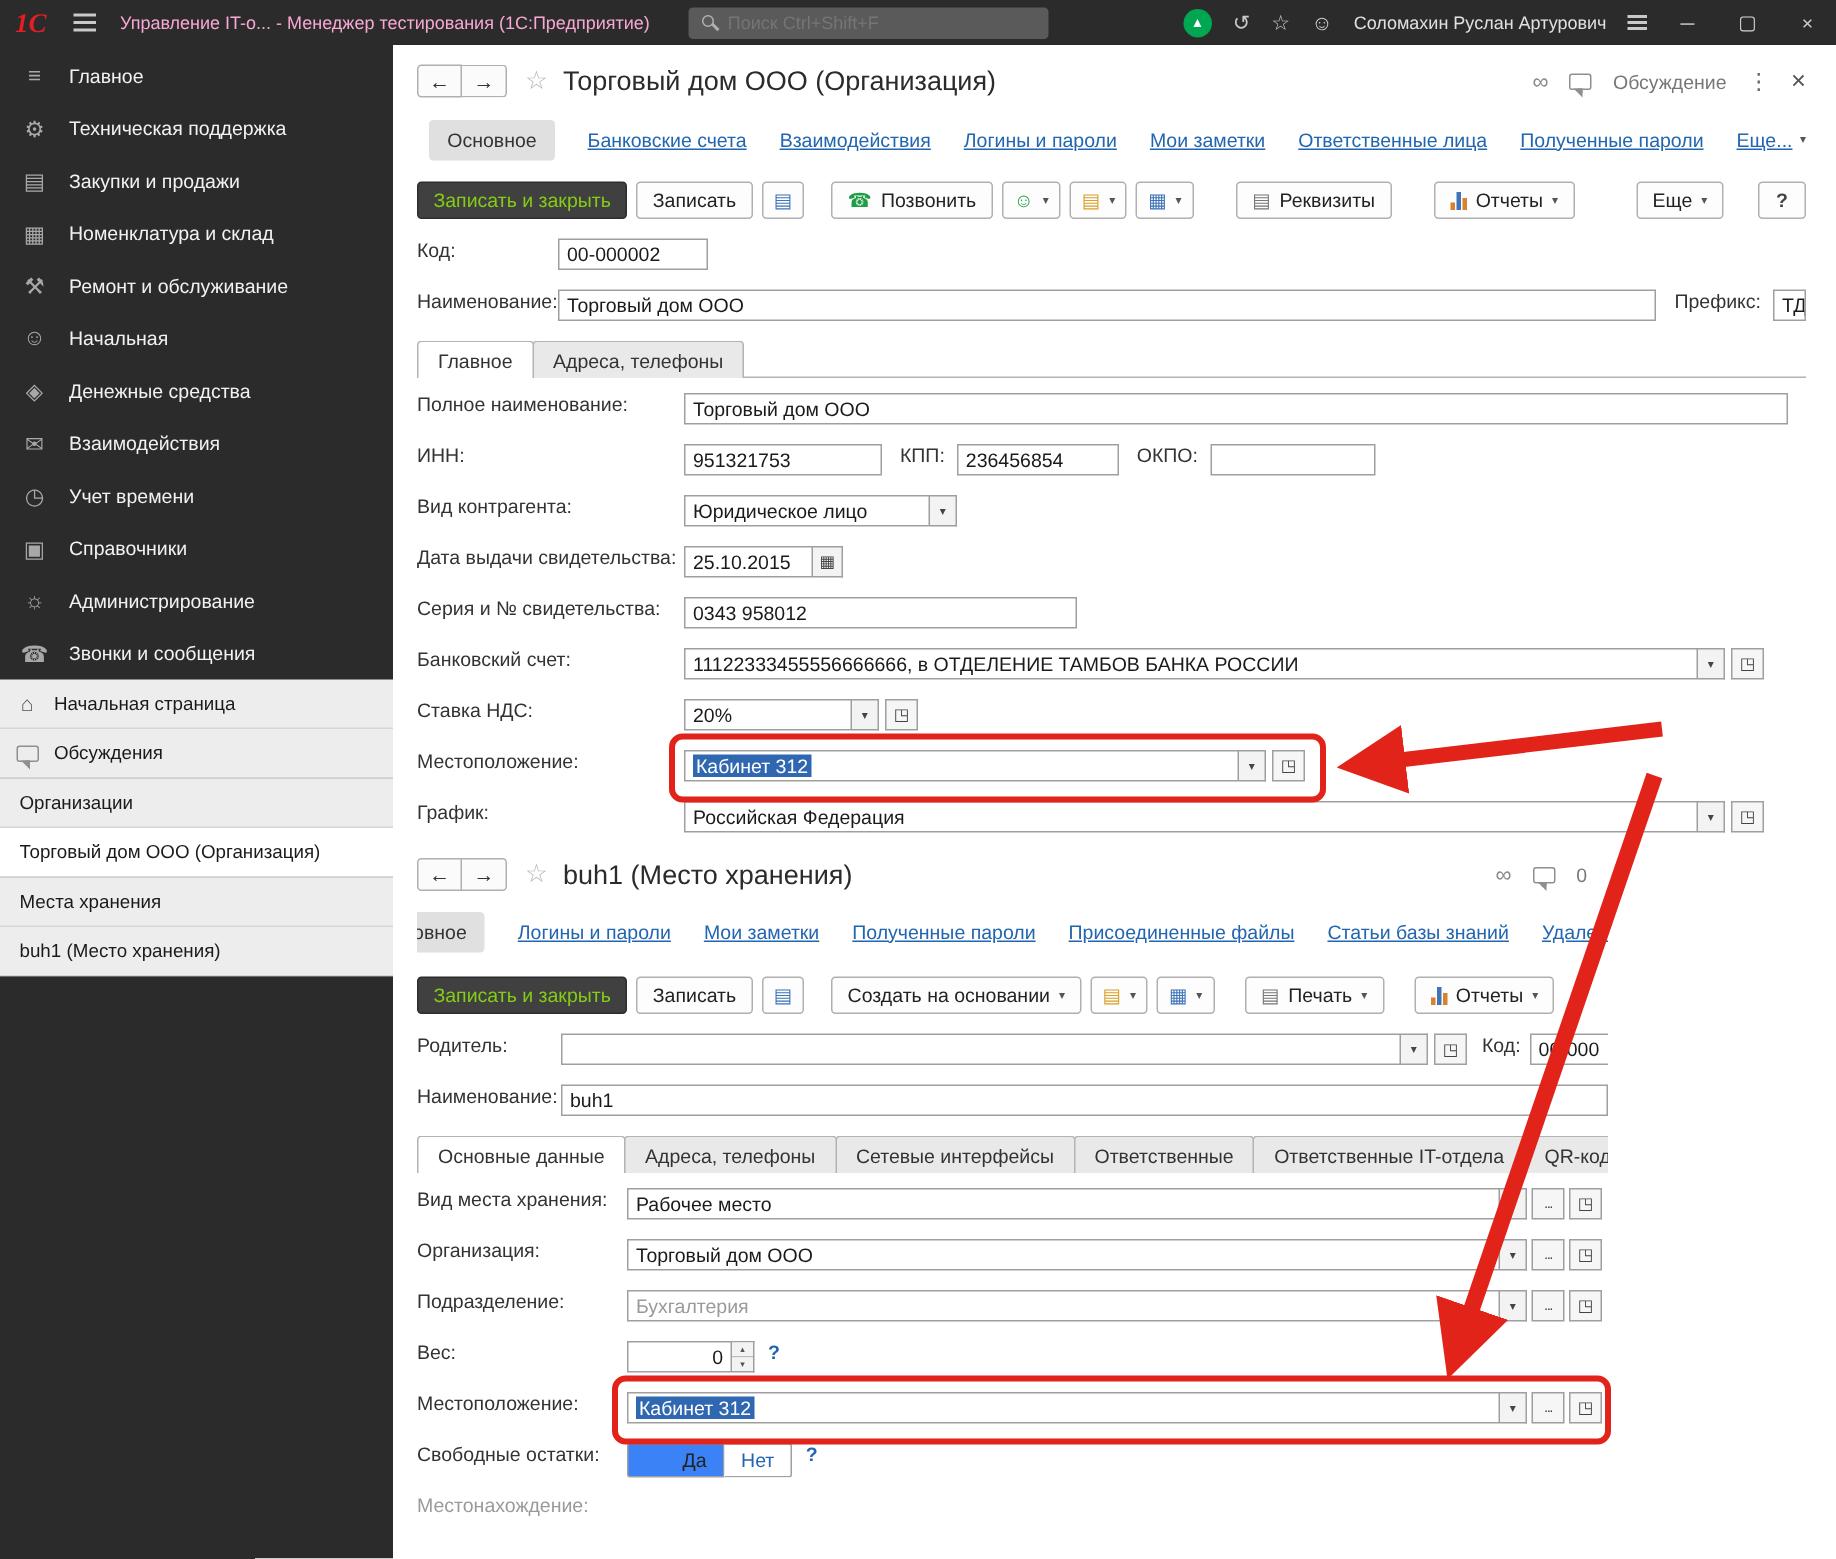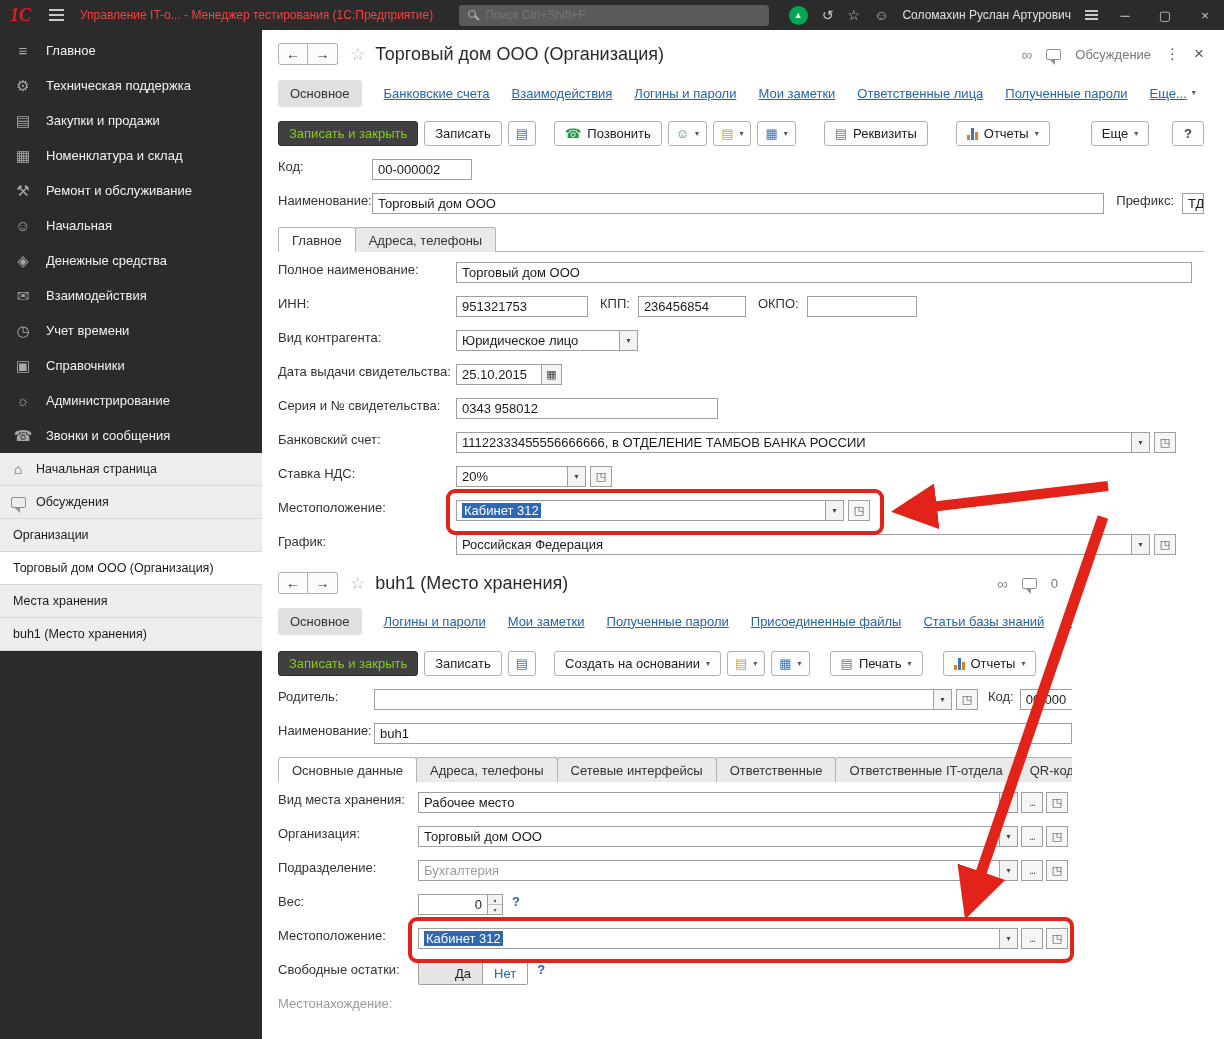--- a/index.html
+++ b/index.html
@@ -4,23 +4,23 @@
 <style>
   * { box-sizing: border-box; }
   html,body { margin:0; padding:0; }
   body { font-family: "Liberation Sans","DejaVu Sans",sans-serif; }
   .app { position:relative; width:1224px; height:1039px; background:#fff; overflow:hidden; font-size:13px; color:#222; }
 
   
   .titlebar { position:absolute; top:0; left:0; right:0; height:30px; background:#2b2b2b; display:flex; align-items:center; color:#d8d8d8; }
   .logo { color:#e31e24; font-family:"Liberation Serif","DejaVu Serif",serif; font-weight:700; font-style:italic; font-size:18px; margin-left:10px; }
   .hamb { width:15px; height:2px; background:#c9c9c9; box-shadow:0 -5px 0 #c9c9c9, 0 5px 0 #c9c9c9; margin:0 16px 0 18px; }
-  .tb-title { font-size:12px; color:#ef4444; white-space:nowrap; }
+  .tb-title { font-size:12px; color:#f9a8d4; white-space:nowrap; }
   .search { position:relative; margin-left:26px; }
-  .search input { width:310px; height:21px; background:#5a5a5a; border:none; border-radius:3px; color:#c4c4c4; font-size:12px; padding:0 6px 0 26px; outline:none; font-family:inherit; }
+  .search input { width:240px; height:21px; background:#5a5a5a; border:none; border-radius:3px; color:#c4c4c4; font-size:12px; padding:0 6px 0 26px; outline:none; font-family:inherit; }
   .mag { position:absolute; left:9px; top:5px; width:8px; height:8px; border:1.5px solid #b0b0b0; border-radius:50%; }
   .mag::after { content:""; position:absolute; width:6px; height:1.5px; background:#b0b0b0; transform:rotate(45deg); right:-5px; bottom:-2px; }
   .tbr { margin-left:auto; display:flex; align-items:center; gap:14px; padding-right:6px; }
   .gcirc { width:19px; height:19px; border-radius:50%; background:#00a651; display:flex; align-items:center; justify-content:center; color:#fff; font-size:9px; }
   .tbicon { color:#c9c9c9; font-size:14px; }
   .username { font-size:12px; color:#e0e0e0; }
   .hamb2 { width:13px; height:2px; background:#c9c9c9; box-shadow:0 -4px 0 #c9c9c9, 0 4px 0 #c9c9c9; }
   .winbtn { width:26px; text-align:center; color:#cfcfcf; font-size:13px; }
 
   
@@ -49,21 +49,21 @@
   .fav { color:#b5b5b5; font-size:17px; margin:0 10px 0 12px; }
   .ftitle { font-size:18px; color:#2b2b2b; font-weight:400; white-space:nowrap; }
   .fh-right { position:absolute; right:0; top:0; bottom:0; display:flex; align-items:center; gap:14px; color:#777; font-size:13px; }
   .form2 .fh-right { right:14px; }
   .linkico { color:#8a8a8a; font-size:15px; }
   .bubicon { width:15px; height:11px; border:1.5px solid #8f8f8f; border-radius:2px; position:relative; }
   .bubicon::after { content:""; position:absolute; left:2px; bottom:-6px; width:0; height:0; border:3px solid transparent; border-top-color:#8f8f8f; border-right-color:#8f8f8f; }
   .dotsv { font-size:15px; color:#666; }
   .closex { font-size:17px; color:#555; }
 
-  .ftabs { display:flex; align-items:center; gap:22px; height:30px; margin-bottom:12px; white-space:nowrap; overflow:hidden; }
+  .ftabs { display:flex; align-items:center; gap:22px; height:30px; margin-bottom:12px; white-space:nowrap; overflow:hidden;justify-content:flex-end; }
   .form2 .ftabs { margin-bottom:14px; }
   .chip { background:#e0e0e0; border-radius:3px; padding:6px 12px; color:#333; flex:none; }
   .flink { color:#2265b0; text-decoration:underline; cursor:pointer; flex:none; }
   .flink-wrap { display:flex; align-items:center; gap:5px; flex:none; }
 
   .toolbar { display:flex; align-items:center; gap:6px; height:27px; margin-bottom:12px; white-space:nowrap; overflow:hidden; }
   .btn { display:inline-flex; align-items:center; gap:6px; height:25px; padding:0 10px; border:1px solid #b0b0b0; border-radius:3px; background:#fdfdfd; font-size:13px; color:#222; cursor:pointer; flex:none; }
   .btn.dark { background:#404040; color:#84cc16; border-color:#2d2d2d; }
   .btn.icononly { padding:0 7px; }
   .btn.help { width:32px; justify-content:center; font-weight:700; color:#444; }
@@ -95,21 +95,21 @@
   .spin span.top { border-bottom:1px solid #bdbdbd; }
   .qmark { color:#2265b0; margin-left:9px; font-weight:700; }
 
   .ptabs { display:flex; border-bottom:1px solid #b3b3b3; height:25px; white-space:nowrap; }
   .ptab { height:25px; padding:0 13px; display:flex; align-items:center; border:1px solid #b3b3b3; border-bottom:none; background:#e9e9e9; color:#333; margin-right:-1px; border-radius:3px 3px 0 0; cursor:pointer; position:relative; flex:none; }
   .ptab.active { background:#fff; z-index:2; }
   .ptab.active::after { content:""; position:absolute; left:0; right:0; bottom:-1px; height:1px; background:#fff; }
   .panel { padding-top:10px; }
 
   .tbtn { height:23px; padding:0 11px; border:1px solid #9f9f9f; display:flex; align-items:center; cursor:pointer; flex:none; }
-  .tbtn.on { background:#e5e5e5; color:#222; border-radius:2px 0 0 2px;padding-left:36px; }
+  .tbtn.on { background:#3b82f6; color:#222; border-radius:2px 0 0 2px;padding-left:36px; }
   .tbtn.off { background:#fff; color:#2265b0; border-left:none; border-radius:0 2px 2px 0; }
 
   
   .abox { position:absolute; border:4px solid #e2231a; border-radius:9px; pointer-events:none; z-index:50; }
   #abox1 { left:446px; top:489px; width:438px; height:46px; }
   #abox2 { left:408px; top:917px; width:666px; height:46px; }
   .arrows { position:absolute; left:0; top:0; width:1224px; height:1039px; pointer-events:none; z-index:60; }
 </style>
 </head>
 <body>

